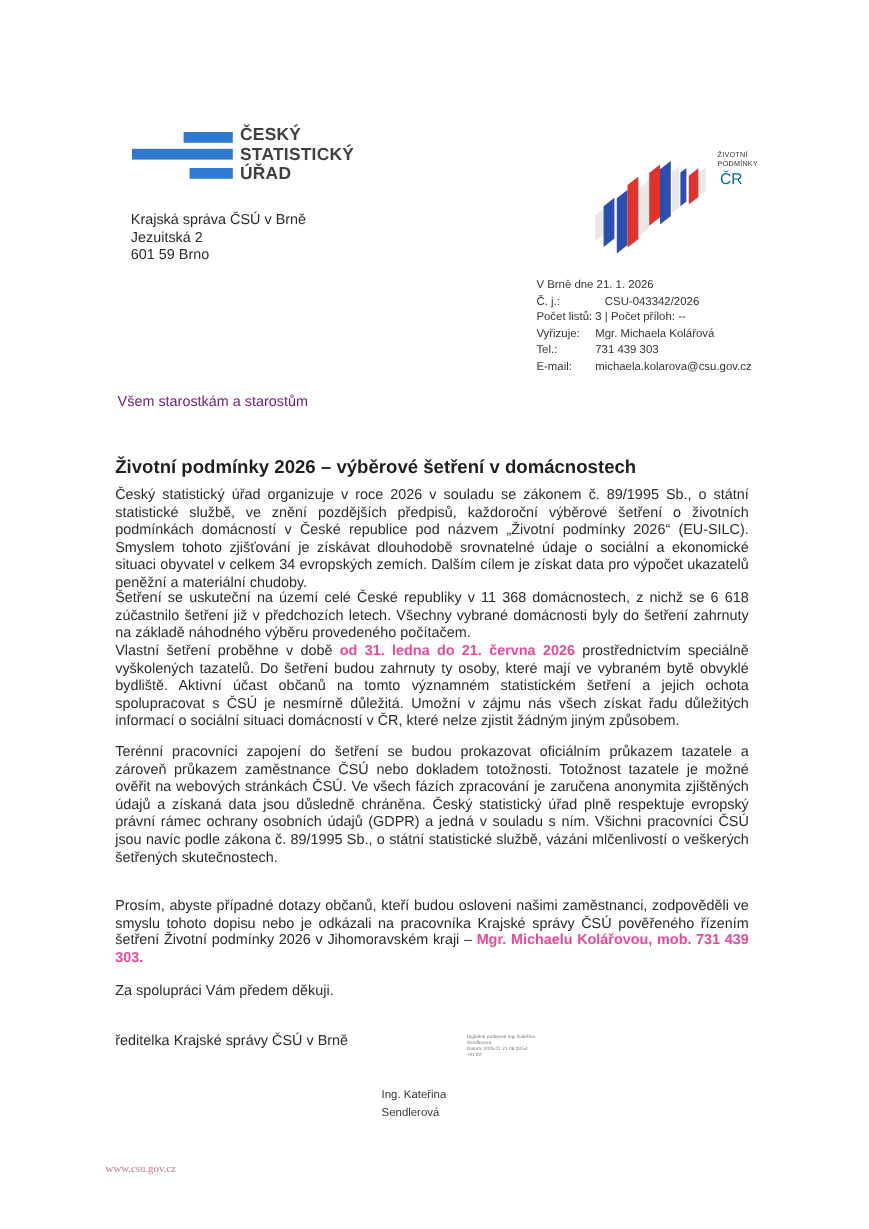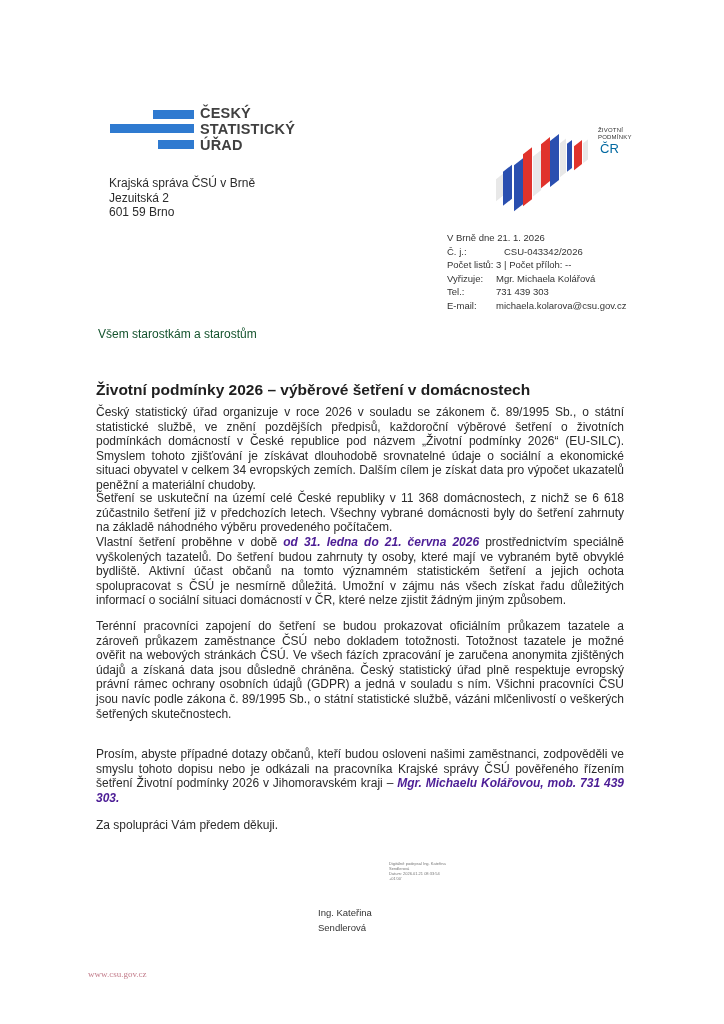--- a/index.html
+++ b/index.html
@@ -12,25 +12,25 @@
   .csu-text div { height:16px; }
   
   .zp-logo { position:absolute; left:490px; top:112px; width:130px; height:100px; }
   .zp-text { position:absolute; left:598px; top:127px; font-size:6px; line-height:7px; color:#333;
              text-align:left; letter-spacing:0.2px; }
   .zp-cr { position:absolute; left:600px; top:141px; font-size:13px; color:#0369a1; }
   .sender { position:absolute; left:109px; top:176px; font-size:12px; line-height:14.5px; color:#2b2b2b; }
   .meta { position:absolute; left:447px; top:231px; font-size:9.5px; line-height:13.5px; color:#333; }
   .meta-row { display:flex; }
   .meta-label { width:49px; }
-  .recipient { position:absolute; left:98px; top:327px; font-size:12px; color:#14532d; }
+  .recipient { position:absolute; left:98px; top:327px; font-size:12px; color:#701a75; }
   .title { position:absolute; left:96px; top:381px; font-size:15.5px; font-weight:bold; color:#1f1f1f; }
   .para { position:absolute; left:96px; width:528px; font-size:12px; line-height:14.6px; color:#2b2b2b;
           text-align:justify; }
-  .para b { font-weight:bold; color:#4c1d95;font-style:italic; }
+  .para b { font-weight:bold; color:#ec4899; }
   .thanks { position:absolute; left:96px; top:818px; font-size:12px; color:#2b2b2b; }
   .signer { position:absolute; left:96px; top:858px; font-size:12px; line-height:18px; color:#2b2b2b; }
   .sig-name { position:absolute; left:318px; top:861px; font-size:9.5px; line-height:15px; color:#333;margin-top:44px; }
   .sig-detail { position:absolute; left:389px; top:861px; font-size:4px; line-height:5px; color:#777; width:60px; }
   .footer-url { position:absolute; left:88px; top:969px; font-family:"Liberation Serif", serif; font-size:9px; color:#c27b8a; }
 </style>
 </head>
 <body>
 
 <div>
@@ -102,20 +102,21 @@
 
 <div class="para" style="top:405px;">Český statistický úřad organizuje v roce 2026 v souladu se zákonem č. 89/1995 Sb., o státní statistické službě, ve znění pozdějších předpisů, každoroční výběrové šetření o životních podmínkách domácností v České republice pod názvem „Životní podmínky 2026“ (EU-SILC). Smyslem tohoto zjišťování je získávat dlouhodobě srovnatelné údaje o sociální a ekonomické situaci obyvatel v celkem 34 evropských zemích. Dalším cílem je získat data pro výpočet ukazatelů peněžní a materiální chudoby.</div>
 <div class="para" style="top:491px;">Šetření se uskuteční na území celé České republiky v 11 368 domácnostech, z nichž se 6 618 zúčastnilo šetření již v předchozích letech. Všechny vybrané domácnosti byly do šetření zahrnuty na základě náhodného výběru provedeného počítačem.</div>
 <div class="para" style="top:535px;"><span>Vlastní šetření proběhne v době </span><b>od 31. ledna do 21. června 2026</b><span> prostřednictvím speciálně vyškolených tazatelů. Do šetření budou zahrnuty ty osoby, které mají ve vybraném bytě obvyklé bydliště. Aktivní účast občanů na tomto významném statistickém šetření a jejich ochota spolupracovat s ČSÚ je nesmírně důležitá. Umožní v zájmu nás všech získat řadu důležitých informací o sociální situaci domácností v ČR, které nelze zjistit žádným jiným způsobem.</span></div>
 <div class="para" style="top:619px;">Terénní pracovníci zapojení do šetření se budou prokazovat oficiálním průkazem tazatele a zároveň průkazem zaměstnance ČSÚ nebo dokladem totožnosti. Totožnost tazatele je možné ověřit na webových stránkách ČSÚ. Ve všech fázích zpracování je zaručena anonymita zjištěných údajů a získaná data jsou důsledně chráněna. Český statistický úřad plně respektuje evropský právní rámec ochrany osobních údajů (GDPR) a jedná v souladu s ním. Všichni pracovníci ČSÚ jsou navíc podle zákona č. 89/1995 Sb., o státní statistické službě, vázáni mlčenlivostí o veškerých šetřených skutečnostech.</div>
 <div class="para" style="top:747px;"><span>Prosím, abyste případné dotazy občanů, kteří budou osloveni našimi zaměstnanci, zodpověděli ve smyslu tohoto dopisu nebo je odkázali na pracovníka Krajské správy ČSÚ pověřeného řízením šetření Životní podmínky 2026 v Jihomoravském kraji – </span><b>Mgr. Michaelu Kolářovou, mob. 731 439 303.</b></div>
 
 <div class="thanks">Za spolupráci Vám předem děkuji.</div>
 
 <div class="signer">
+  <div>ředitelka Krajské správy ČSÚ v Brně</div>
 </div>
 
 <div class="sig-name">
   <div>Ing. Kateřina</div>
   <div>Sendlerová</div>
 </div>
 <div class="sig-detail">
   <div>Digitálně podepsal Ing. Kateřina</div>
   <div>Sendlerová</div>
   <div>Datum: 2026.01.21 08:33:54</div>

